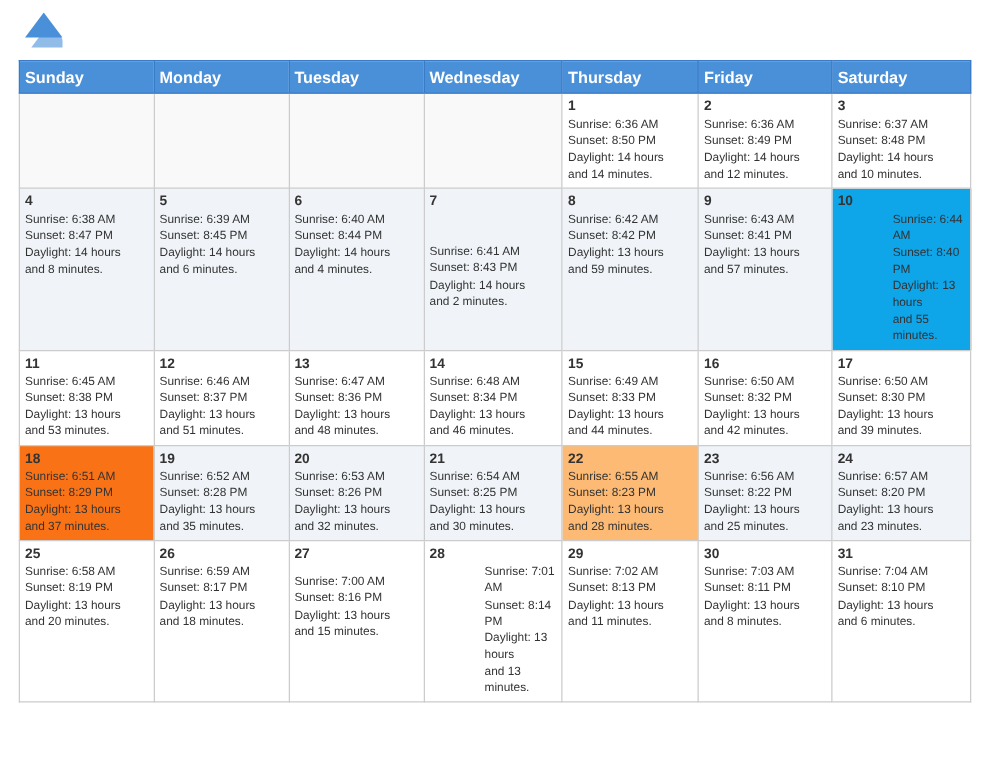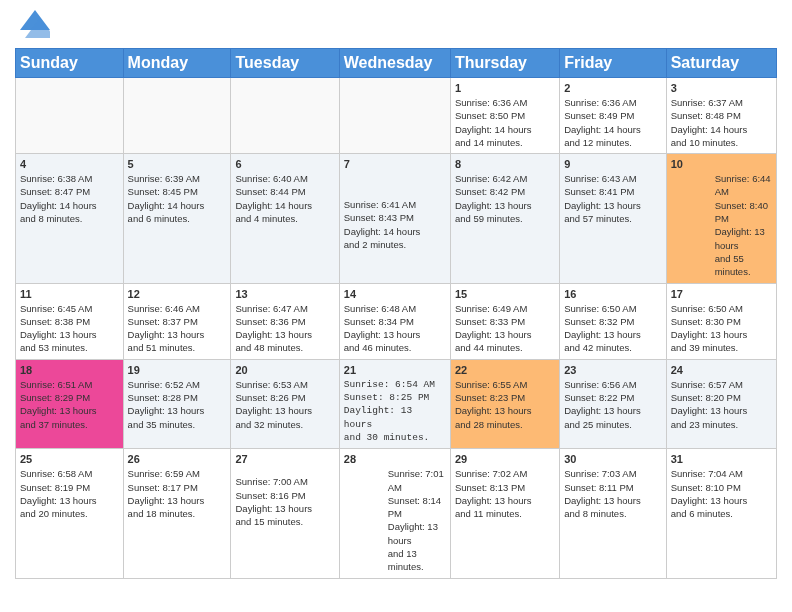--- a/index.html
+++ b/index.html
@@ -62,21 +62,21 @@
     .calendar {
       width: 100%;
       border-collapse: collapse;
       font-size: 10px;
     }
     .calendar th {
       background-color: #4a90d9;
       color: #fff;
       padding: 5px 4px;
       text-align: left;
-      font-size: 16px;
+      font-size: 13px;
       font-weight: bold;
       border: 1px solid #3a7bc8;
     }
     .calendar td {
       border: 1px solid #ccc;
       vertical-align: top;
       padding: 4px 4px;
       width: 113px;
       min-height: 75px;
       height: 75px;
@@ -197,21 +197,21 @@
 Daylight: 13 hours
 and 59 minutes.</div>
           </td>
           <td style="background: rgb(240, 244, 248);">
             <span class="day-number">9</span>
             <div class="day-info" style="white-space: pre-line;">Sunrise: 6:43 AM
 Sunset: 8:41 PM
 Daylight: 13 hours
 and 57 minutes.</div>
           </td>
-          <td style="background: #fdba74;">
+          <td style="background: #0ea5e9;">
             <span class="day-number">10</span>
             <div class="day-info" style="white-space: pre-line; margin-left: 44px;">Sunrise: 6:44 AM
 Sunset: 8:40 PM
 Daylight: 13 hours
 and 55 minutes.</div>
           </td>
         </tr>
         <tr>
           <td>
             <span class="day-number">11</span>
@@ -257,21 +257,21 @@
           </td>
           <td>
             <span class="day-number">17</span>
             <div class="day-info" style="white-space: pre-line;">Sunrise: 6:50 AM
 Sunset: 8:30 PM
 Daylight: 13 hours
 and 39 minutes.</div>
           </td>
         </tr>
         <tr>
-          <td style="background: #ec4899;">
+          <td style="background: #f97316;">
             <span class="day-number">18</span>
             <div class="day-info" style="white-space: pre-line;">Sunrise: 6:51 AM
 Sunset: 8:29 PM
 Daylight: 13 hours
 and 37 minutes.</div>
           </td>
           <td style="background: rgb(240, 244, 248);">
             <span class="day-number">19</span>
             <div class="day-info" style="white-space: pre-line;">Sunrise: 6:52 AM
 Sunset: 8:28 PM
@@ -280,21 +280,21 @@
           </td>
           <td style="background: rgb(240, 244, 248);">
             <span class="day-number">20</span>
             <div class="day-info" style="white-space: pre-line;">Sunrise: 6:53 AM
 Sunset: 8:26 PM
 Daylight: 13 hours
 and 32 minutes.</div>
           </td>
           <td style="background: rgb(240, 244, 248);">
             <span class="day-number">21</span>
-            <div class="day-info" style="white-space: pre-line; font-family: Liberation Mono, monospace;">Sunrise: 6:54 AM
+            <div class="day-info" style="white-space: pre-line;">Sunrise: 6:54 AM
 Sunset: 8:25 PM
 Daylight: 13 hours
 and 30 minutes.</div>
           </td>
           <td style="background: #fdba74;">
             <span class="day-number">22</span>
             <div class="day-info" style="white-space: pre-line;">Sunrise: 6:55 AM
 Sunset: 8:23 PM
 Daylight: 13 hours
 and 28 minutes.</div>

